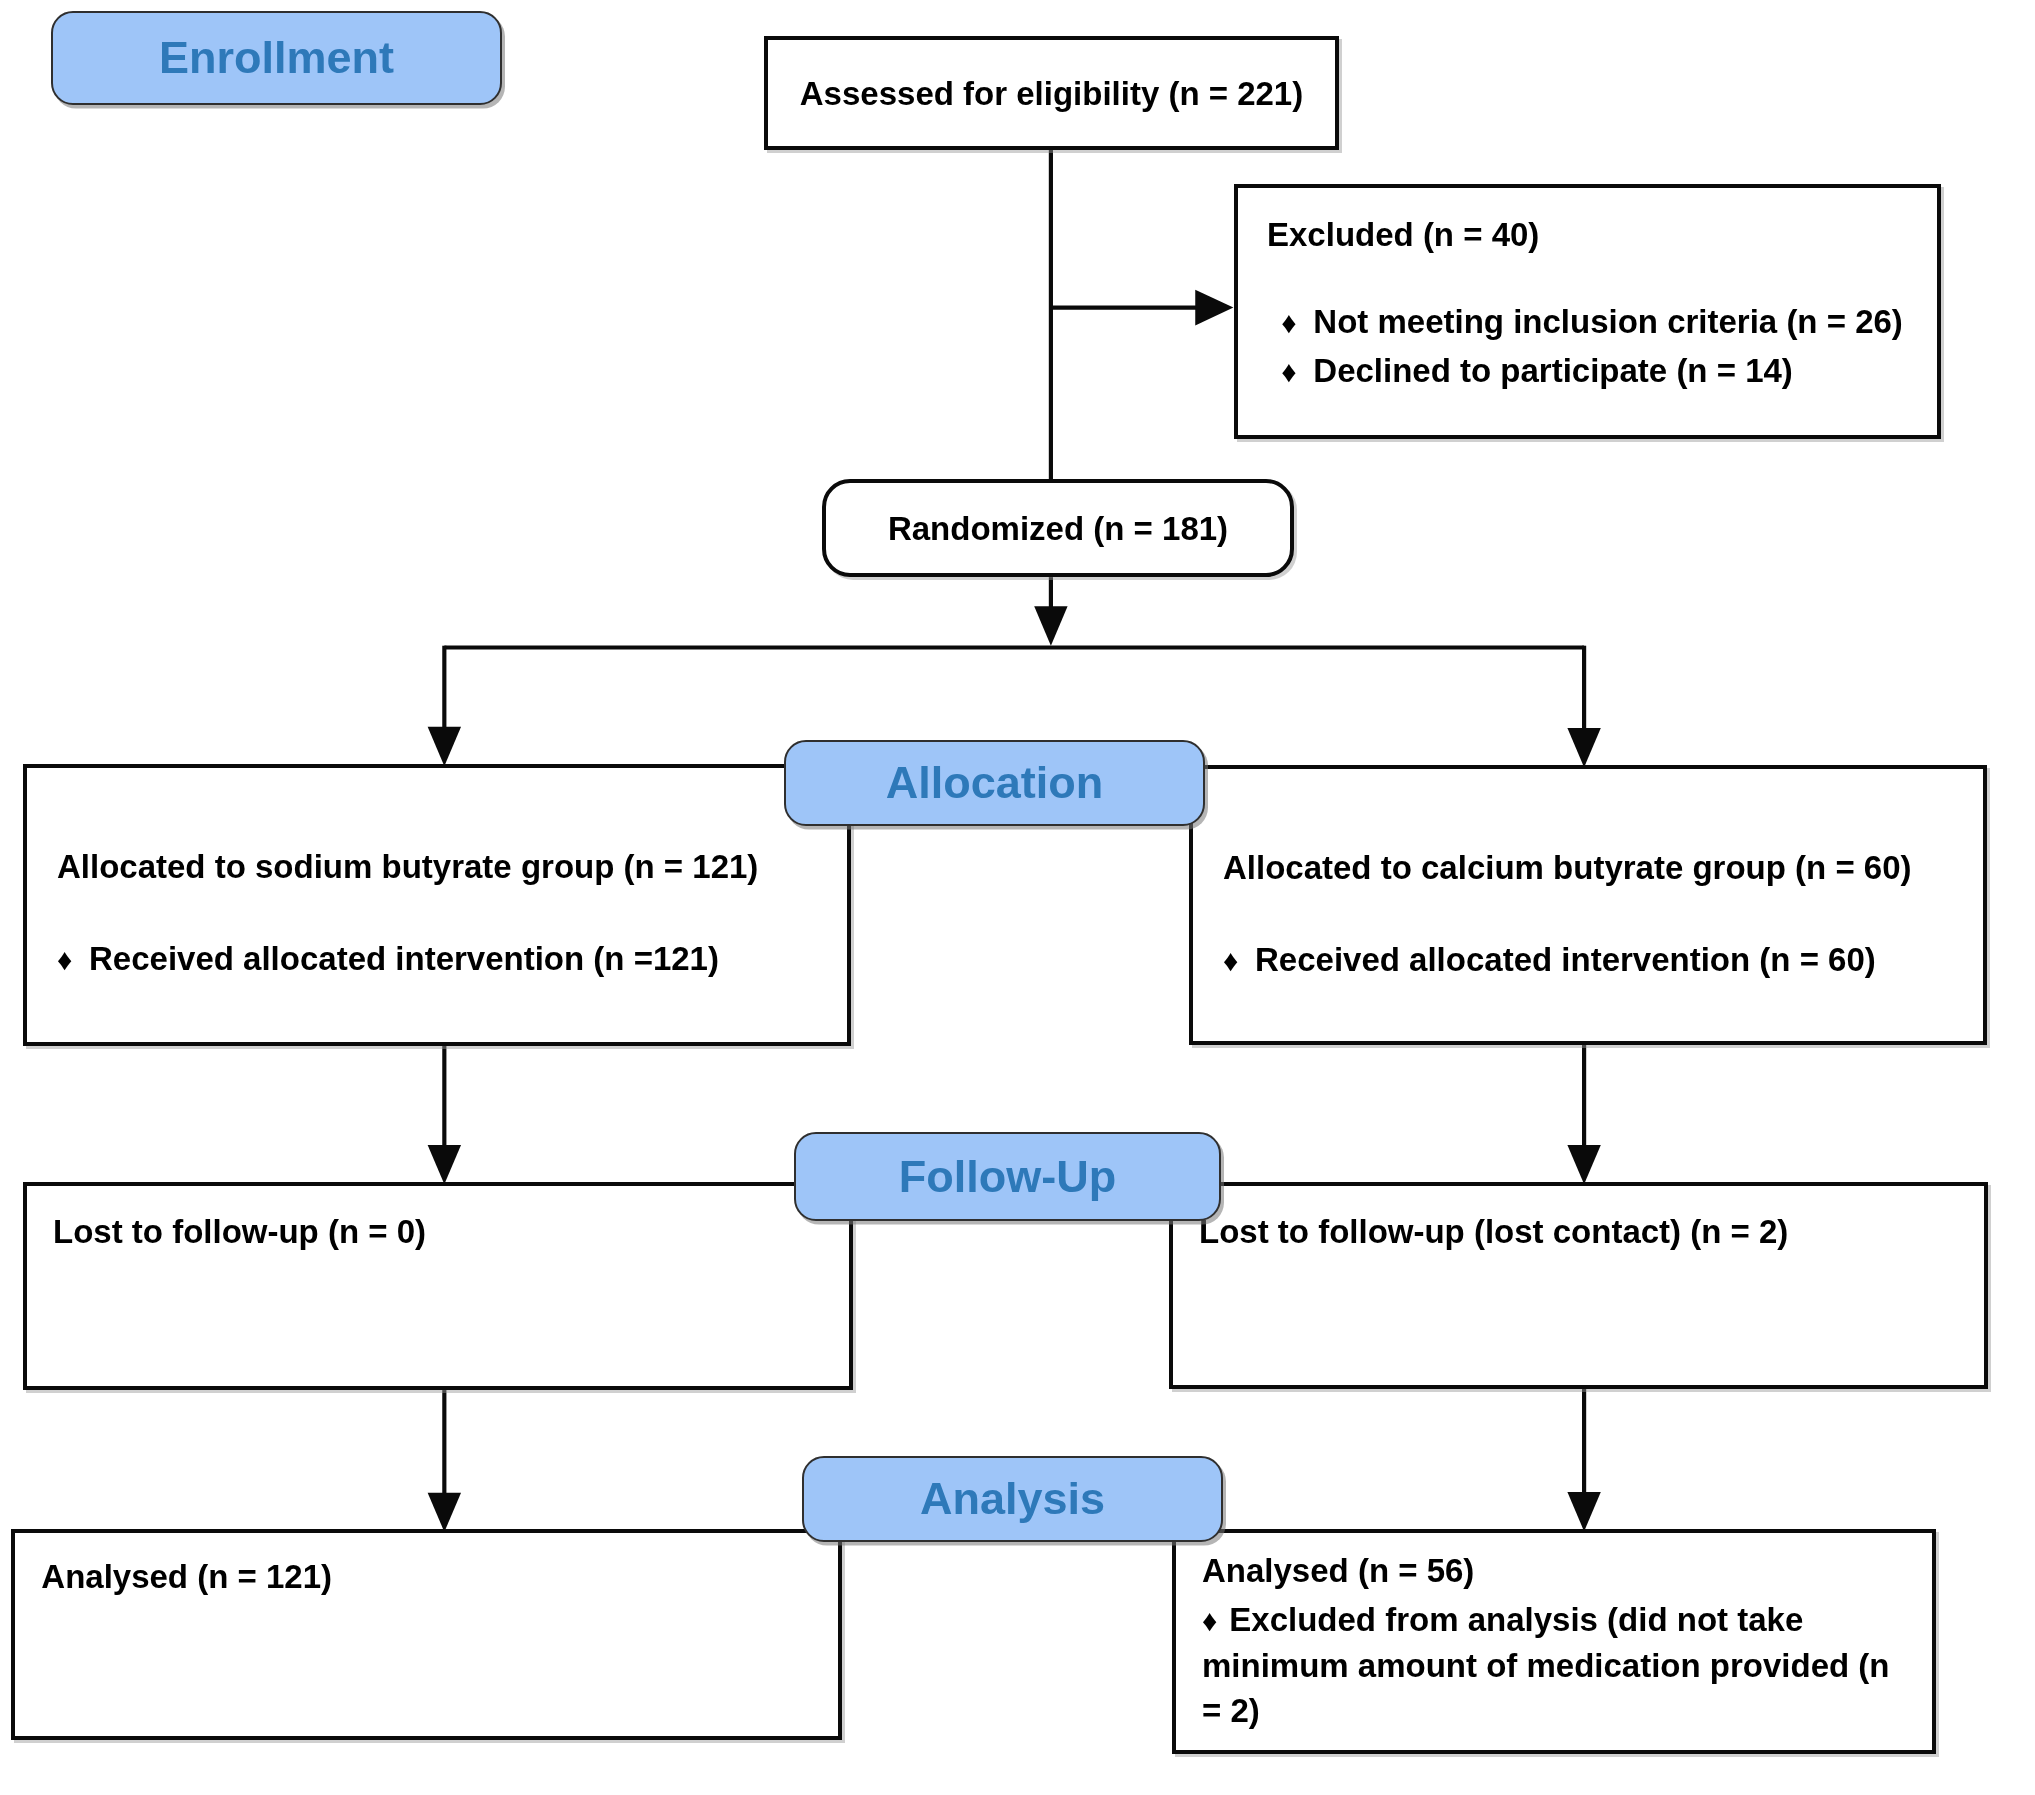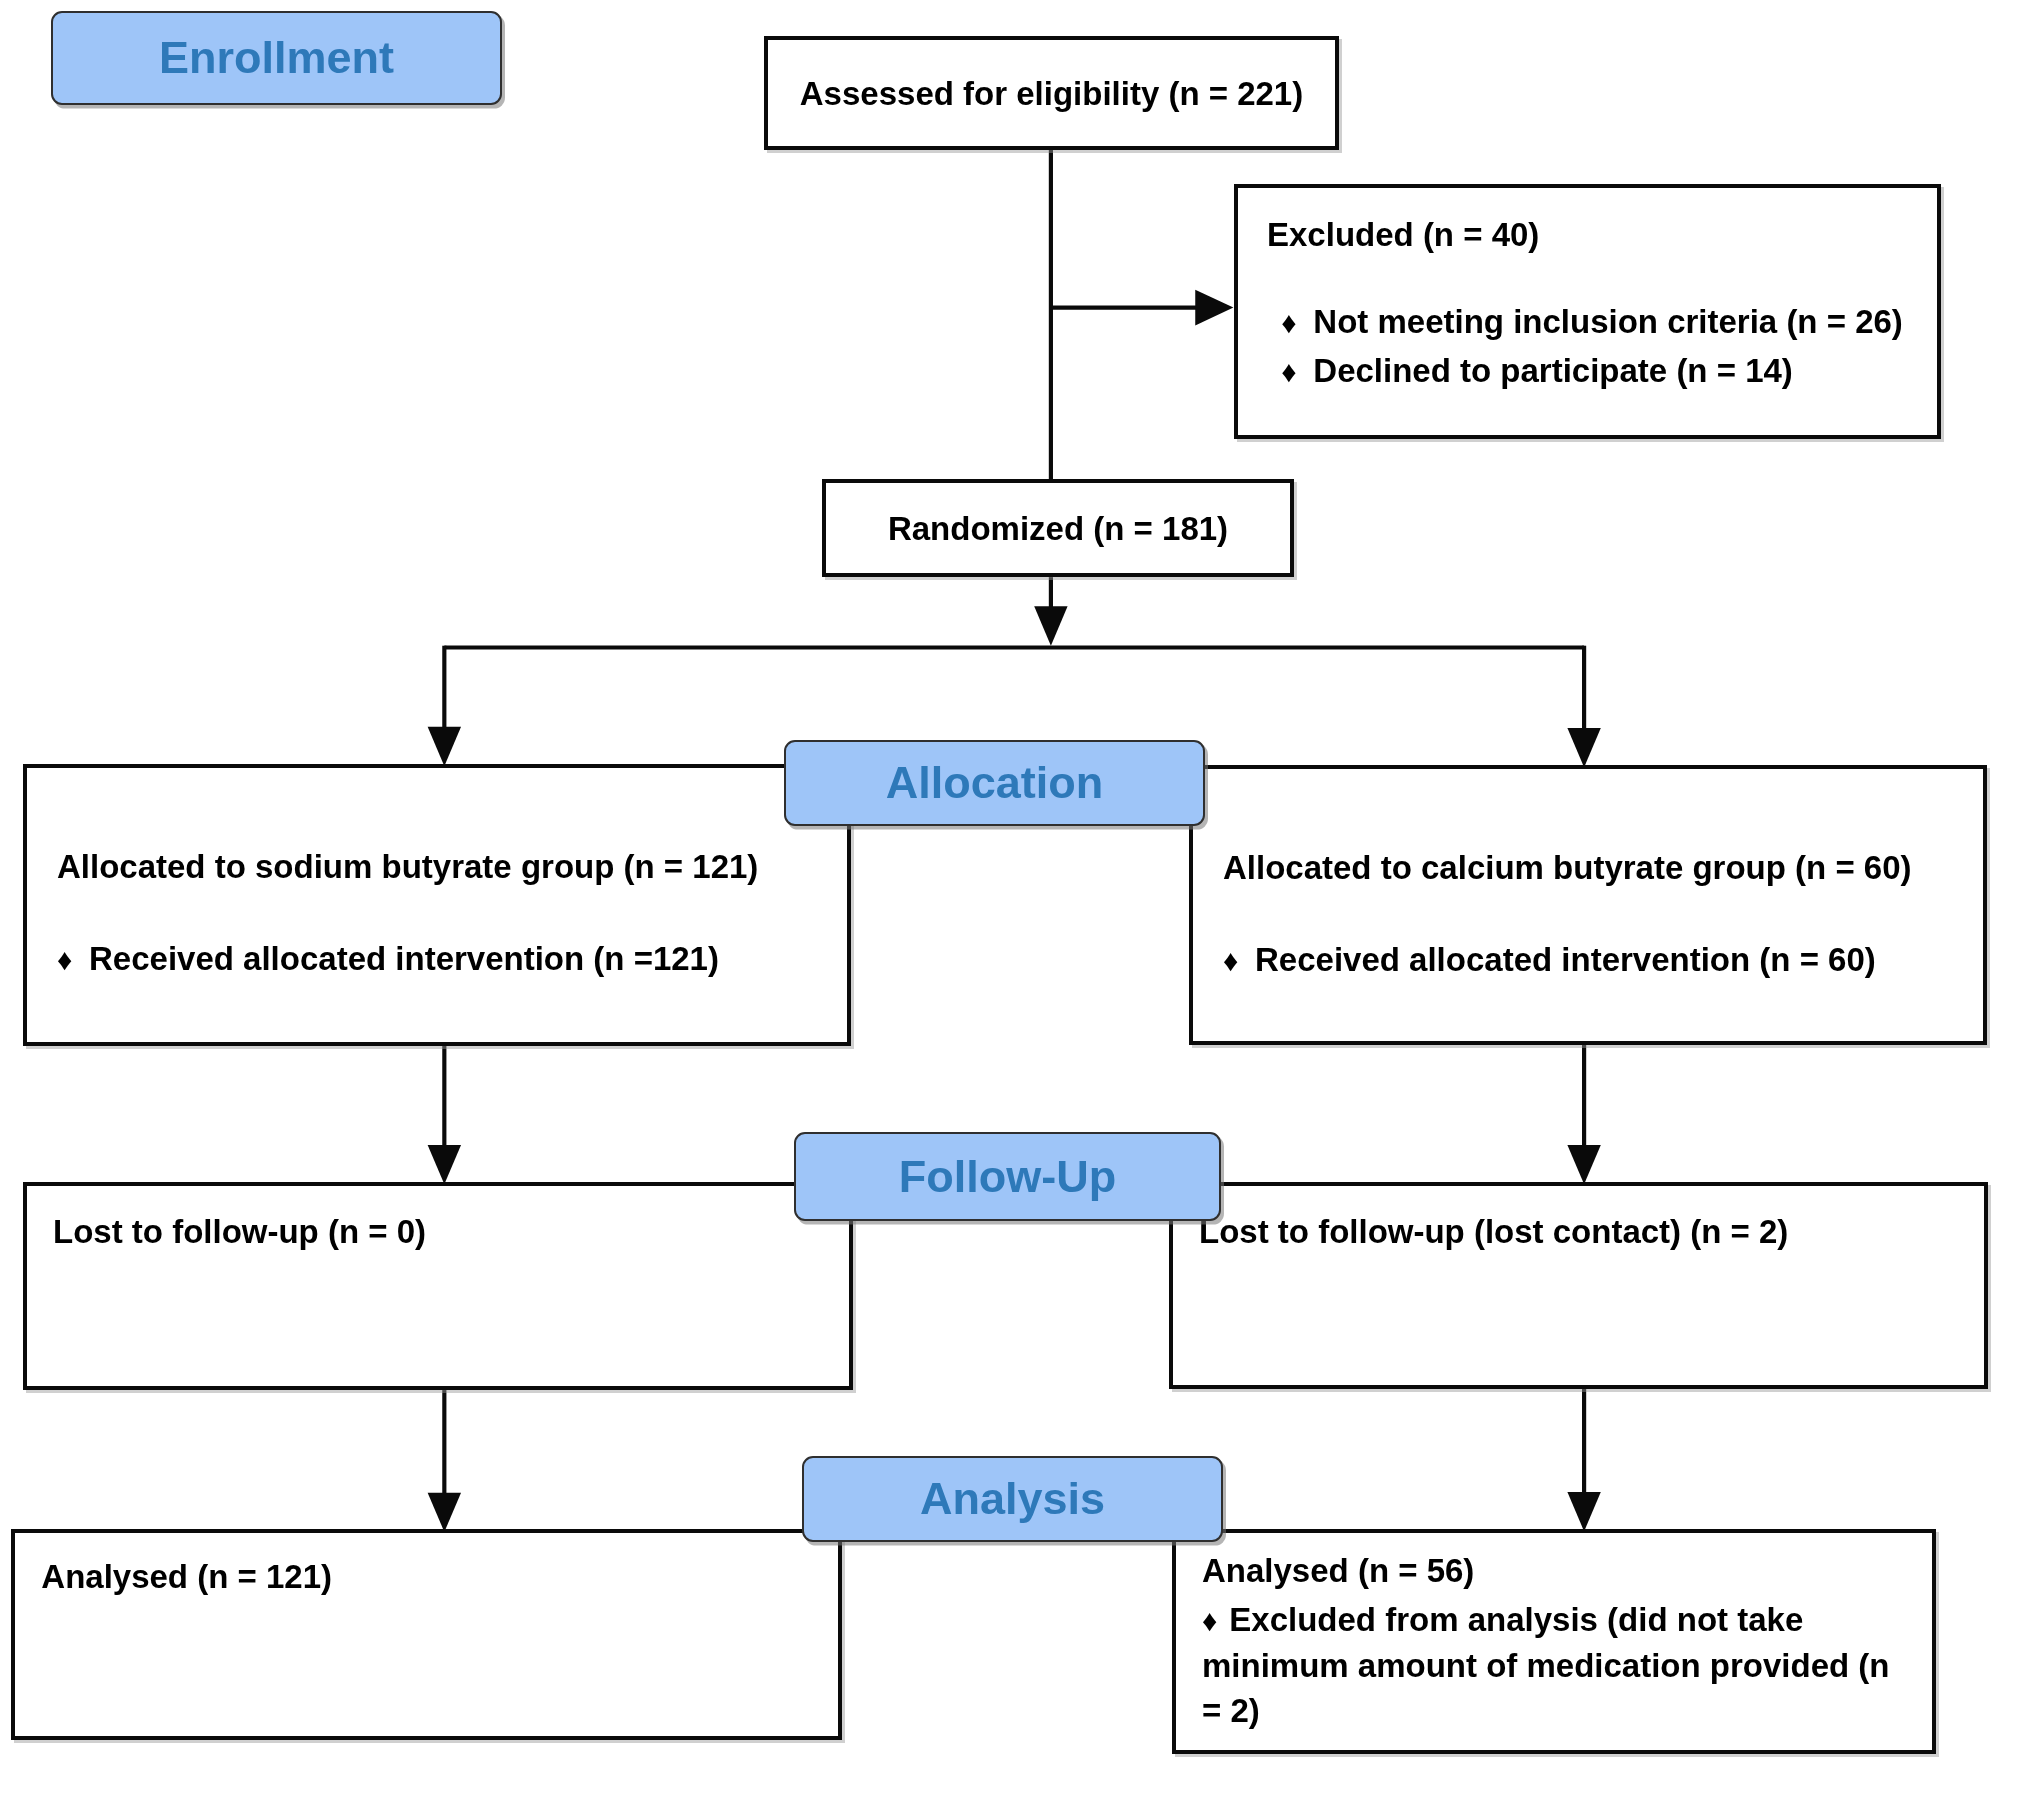--- a/index.html
+++ b/index.html
@@ -36,21 +36,21 @@
   .box.center {
     display: flex;
     align-items: center;
     justify-content: center;
     text-align: center;
   }
   .pill {
     position: absolute;
     background: #9EC5F8;
     border: 2.4px solid #2f2f2f;
-    border-radius: 11px;
+    border-radius: 22px;
     box-sizing: border-box;
     display: flex;
     align-items: center;
     justify-content: center;
     color: #2E79B9;
     font-size: 45px;
     font-weight: bold;
     z-index: 3;
     box-shadow: 3px 3.6px 0 rgba(120,120,120,0.55);
   }
@@ -68,21 +68,21 @@
     margin-top: 6px;
     line-height: 45px;
   }
   .bullet-para .bullet { margin-right: 12px; }
 
   
   #pill-enrollment { left: 51px;  top: 11.3px;  width: 451px; height: 94px; }
   #box-assessed    { left: 764px; top: 36px;  width: 575px; height: 114px; }
   #box-excluded    { left: 1234px; top: 184px; width: 707px; height: 255px; padding: 26px 24px 0 29px; }
   #box-excluded .bullets { padding-left: 14.3px; }
-  #box-randomized  { left: 822px; top: 479px; width: 472px; height: 98px; }
+  #box-randomized  { left: 822px; top: 479px; width: 472px; height: 98px; border-radius: 28px; }
   #pill-allocation { left: 784px; top: 740px; width: 421px; height: 86px; }
   #box-alloc-left  { left: 23px;  top: 764px; width: 828px; height: 282px; padding: 78px 24px 0 30px; }
   #box-alloc-left .bullets { margin-top: 48px; }
   #box-alloc-right { left: 1189px; top: 765px; width: 798px; height: 280px; padding: 78px 24px 0 30px; }
   #box-alloc-right .bullets { margin-top: 48px; }
   #pill-followup   { left: 794px; top: 1132px; width: 427px; height: 89px; }
   #box-fu-left     { left: 23px;  top: 1182px; width: 830px; height: 208px; padding: 25px 24px 0 26px; }
   #box-fu-right    { left: 1169px; top: 1182px; width: 819px; height: 207px; padding: 25px 24px 0 26px; }
   #pill-analysis   { left: 802px; top: 1456px; width: 421px; height: 86px; }
   #box-an-left     { left: 11.3px;  top: 1529px; width: 831px; height: 211px; padding: 23px 24px 0 26px; }

